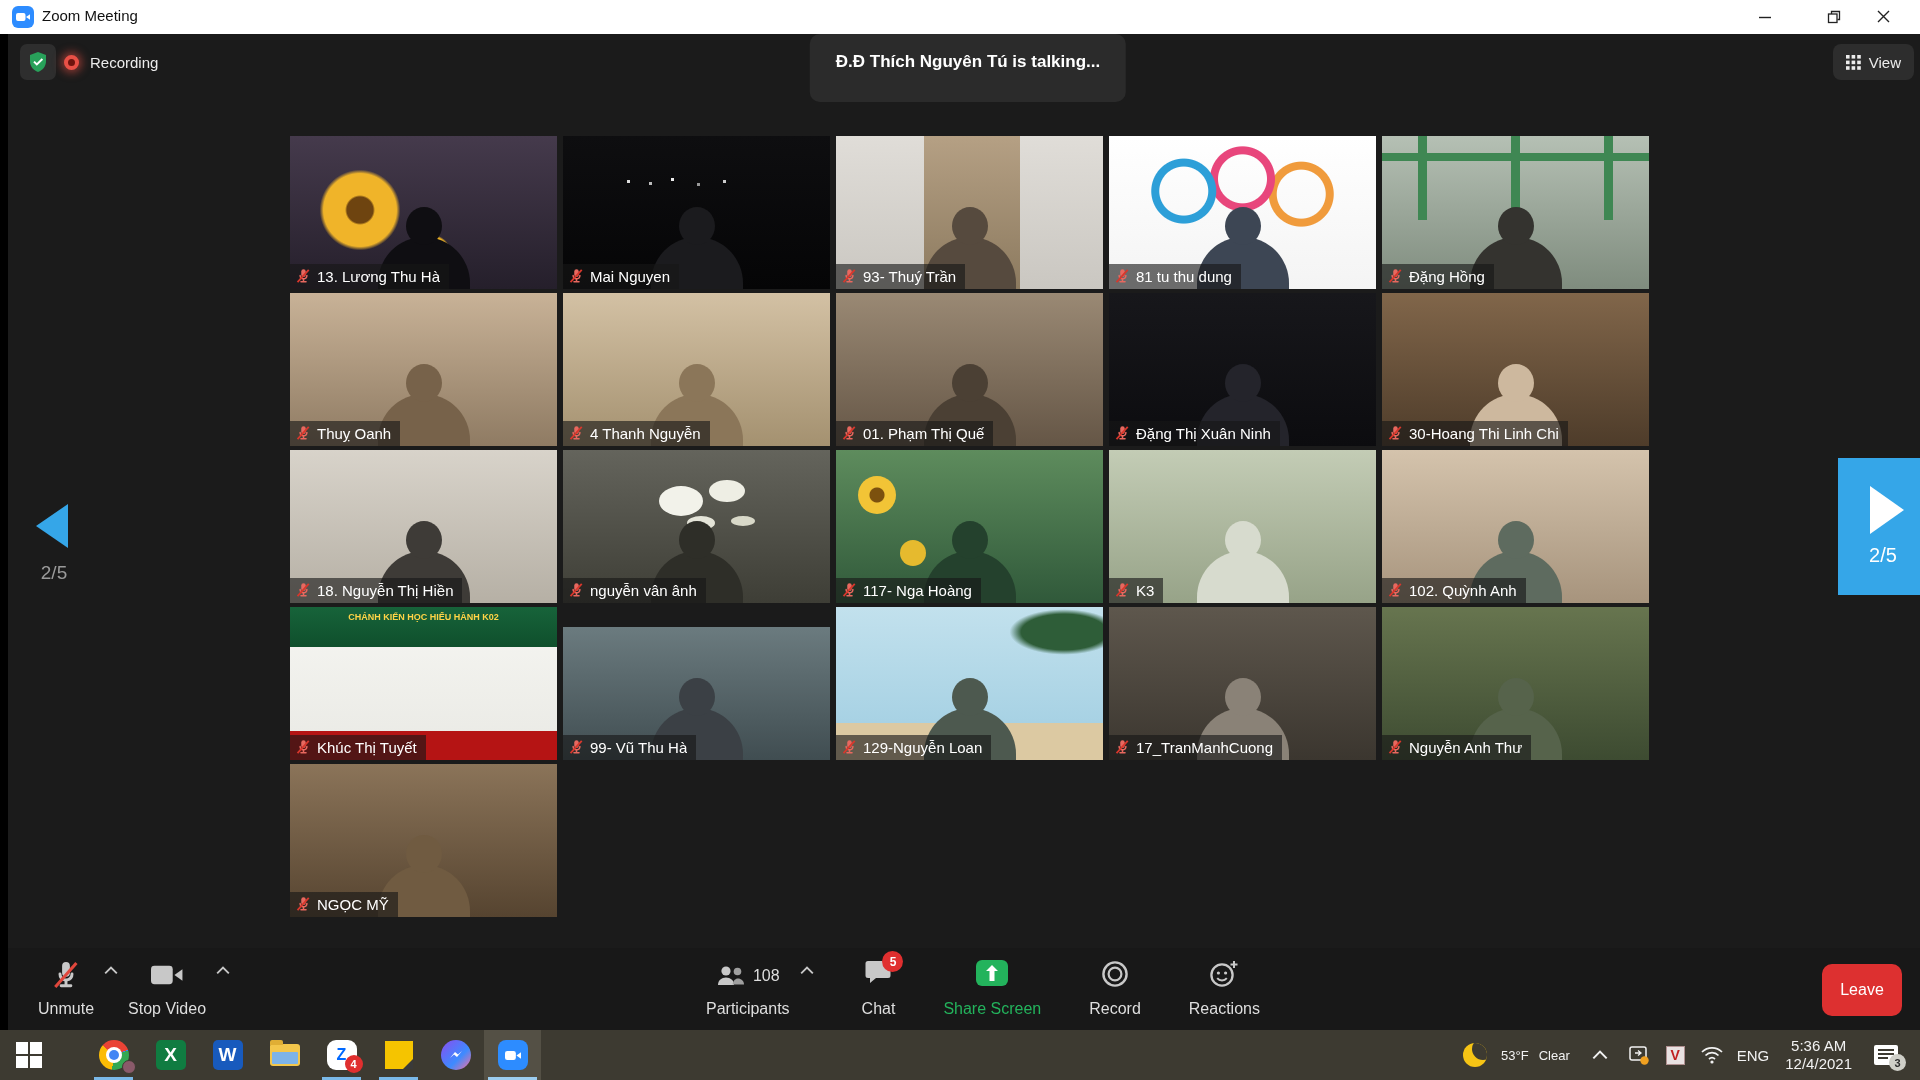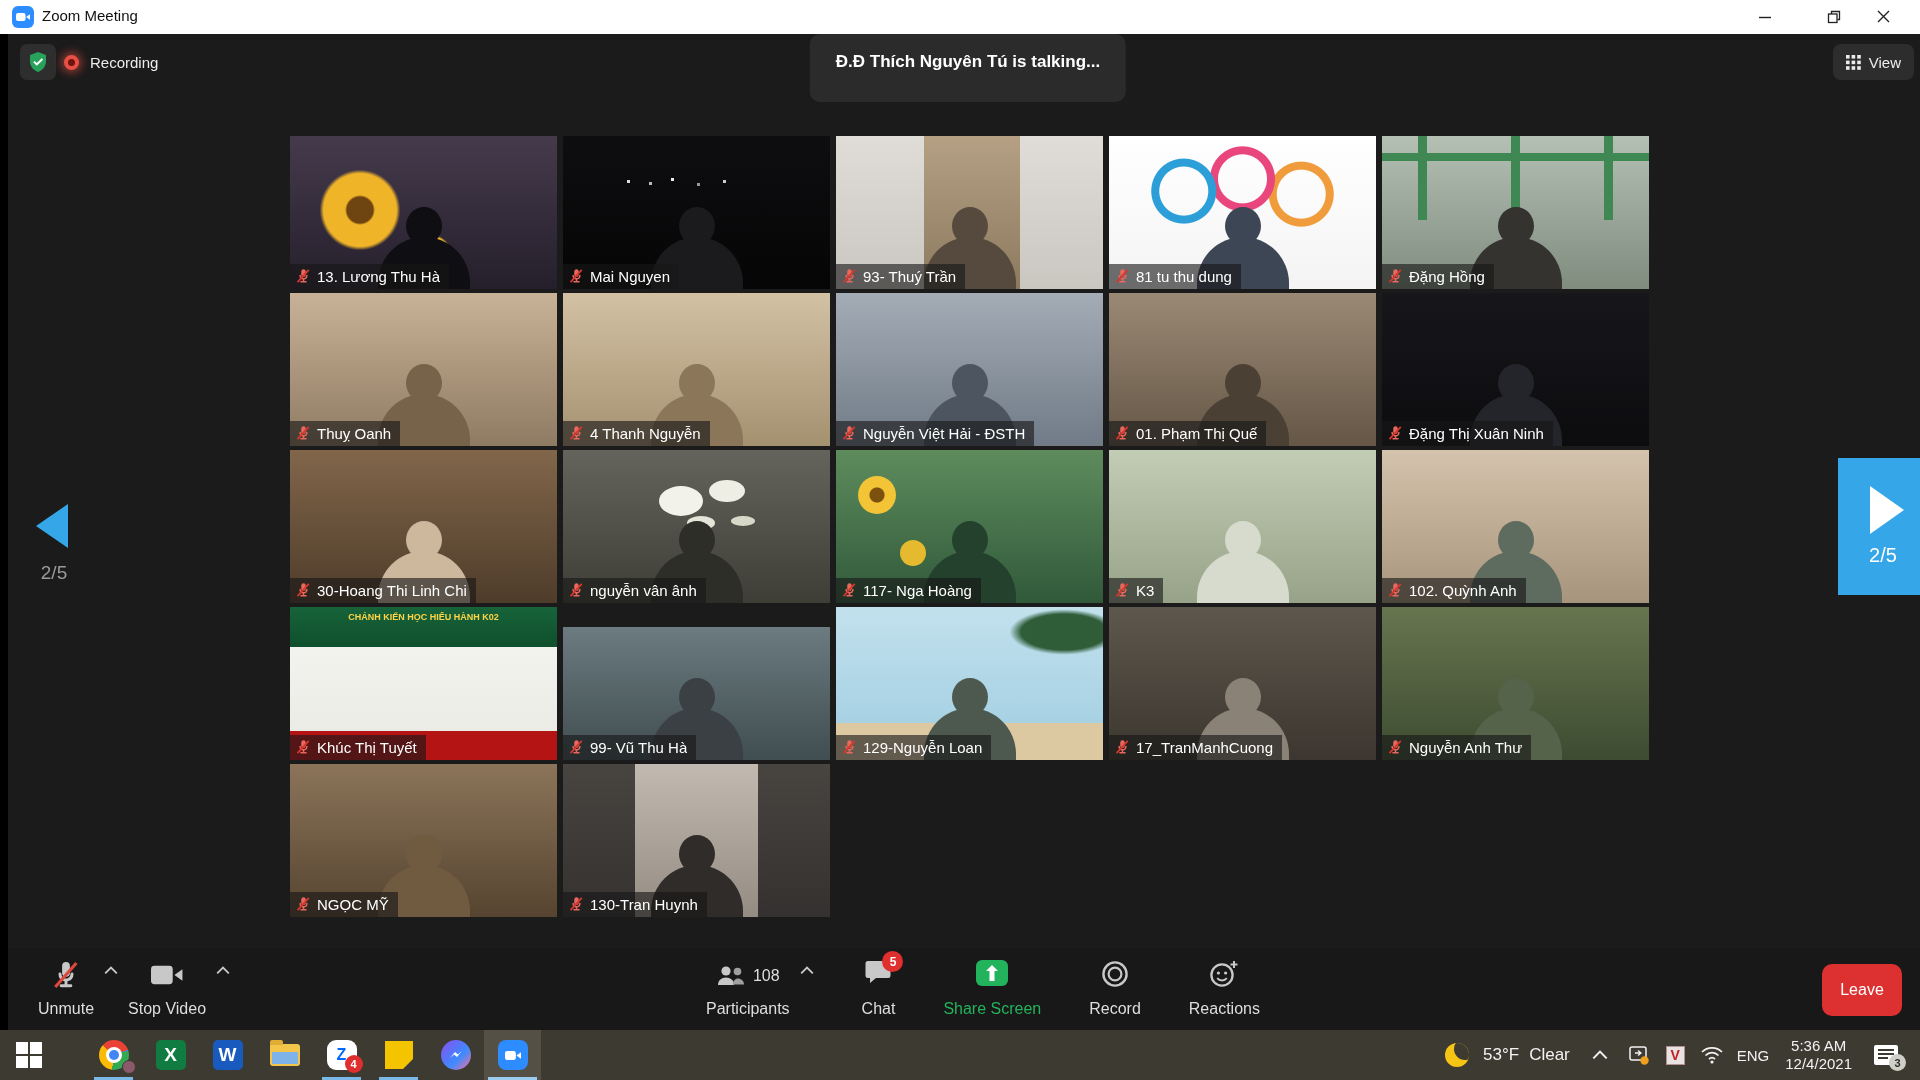--- a/index.html
+++ b/index.html
@@ -124,21 +124,21 @@
   .sticky { position:relative; width:28px; height:28px; background:#f5c400; overflow:hidden; }
   .sticky::after { content:""; position:absolute; right:-1px; bottom:-1px; width:0; height:0;
     border-left:12px solid transparent; border-bottom:12px solid #3a3a3a; }
   .zalo { position:relative; width:30px; height:30px; border-radius:9px; background:#fff;
     display:flex; align-items:center; justify-content:center; color:#0068ff; font-weight:bold; font-size:16px; }
   .badge-red { position:absolute; right:-6px; bottom:-3px; width:18px; height:18px; border-radius:50%;
     background:#e02f2f; color:#fff; font-size:11px; font-weight:bold; display:flex; align-items:center; justify-content:center; }
   .msgr { width:30px; height:30px; border-radius:50%; background:linear-gradient(135deg,#8a4df0,#3d8bff 60%,#ff6e9e);
     display:flex; align-items:center; justify-content:center; }
   .tray { position:absolute; right:0; top:0; height:50px; display:flex; align-items:center; }
-  .tray .txt { color:#f2f2f2; font-size:17px; }
+  .tray .txt { color:#f2f2f2; font-size:13px; }
   .moon { position:relative; width:24px; height:24px; border-radius:50%; background:#f6c415; overflow:hidden; }
   .moon::before { content:""; position:absolute; left:9px; top:-5px; width:22px; height:22px; border-radius:50%; background:#3d3a31; }
   .clock { text-align:center; color:#f2f2f2; font-size:15px; line-height:18px; }
   .vkey { width:19px; height:19px; background:#e9e2e2; border:1px solid #b09090; color:#c02020;
     font-weight:bold; font-size:14px; display:flex; align-items:center; justify-content:center; }
   .ac-icon { position:relative; width:24px; height:20px; background:#fff; border-radius:2px; }
   .ac-icon i { position:absolute; left:4px; right:4px; height:2px; background:#3d3a31; }
   .ac-badge { position:absolute; right:-8px; bottom:-6px; width:17px; height:17px; border-radius:50%;
     background:#cfcfc8; color:#2c2c2c; font-size:11px; font-weight:bold;
     display:flex; align-items:center; justify-content:center; }
@@ -296,34 +296,20 @@
           <span class="mic">
   <svg width="15" height="16" viewBox="0 0 16 16">
     <rect x="5.6" y="0.8" width="4.8" height="8.2" rx="2.4" fill="#e8685f"></rect>
     <path d="M3.6 7.4a.8.8 0 0 1 1.6 0 2.8 2.8 0 0 0 5.6 0 .8.8 0 0 1 1.6 0 4.4 4.4 0 0 1-3.6 4.3v1.6h1.9a.8.8 0 0 1 0 1.6H5.3a.8.8 0 0 1 0-1.6h1.9v-1.6A4.4 4.4 0 0 1 3.6 7.4z" fill="#e8685f"></path>
     <line x1="1.6" y1="14.6" x2="13.6" y2="1.4" stroke="#d8372c" stroke-width="1.9"></line>
   </svg>
 </span>
           <span>4 Thanh Nguyễn</span>
         </div>
       </div>
-      <div class="tile" style="background: linear-gradient(rgb(164, 172, 182), rgb(112, 123, 135));">
-        <div class="sil-body" style="background: rgb(77, 85, 96);"></div>
-        <div class="sil-head" style="background: rgb(77, 85, 96);"></div>
-        <div class="name-tag">
-          <span class="mic">
-  <svg width="15" height="16" viewBox="0 0 16 16">
-    <rect x="5.6" y="0.8" width="4.8" height="8.2" rx="2.4" fill="#e8685f"></rect>
-    <path d="M3.6 7.4a.8.8 0 0 1 1.6 0 2.8 2.8 0 0 0 5.6 0 .8.8 0 0 1 1.6 0 4.4 4.4 0 0 1-3.6 4.3v1.6h1.9a.8.8 0 0 1 0 1.6H5.3a.8.8 0 0 1 0-1.6h1.9v-1.6A4.4 4.4 0 0 1 3.6 7.4z" fill="#e8685f"></path>
-    <line x1="1.6" y1="14.6" x2="13.6" y2="1.4" stroke="#d8372c" stroke-width="1.9"></line>
-  </svg>
-</span>
-          <span>Nguyễn Việt Hải - ĐSTH</span>
-        </div>
-      </div>
       <div class="tile" style="background: linear-gradient(rgb(154, 137, 116), rgb(101, 86, 70));">
         <div class="sil-body" style="background: rgb(75, 64, 52);"></div>
         <div class="sil-head" style="background: rgb(75, 64, 52);"></div>
         <div class="name-tag">
           <span class="mic">
   <svg width="15" height="16" viewBox="0 0 16 16">
     <rect x="5.6" y="0.8" width="4.8" height="8.2" rx="2.4" fill="#e8685f"></rect>
     <path d="M3.6 7.4a.8.8 0 0 1 1.6 0 2.8 2.8 0 0 0 5.6 0 .8.8 0 0 1 1.6 0 4.4 4.4 0 0 1-3.6 4.3v1.6h1.9a.8.8 0 0 1 0 1.6H5.3a.8.8 0 0 1 0-1.6h1.9v-1.6A4.4 4.4 0 0 1 3.6 7.4z" fill="#e8685f"></path>
     <line x1="1.6" y1="14.6" x2="13.6" y2="1.4" stroke="#d8372c" stroke-width="1.9"></line>
   </svg>
@@ -352,20 +338,34 @@
           <span class="mic">
   <svg width="15" height="16" viewBox="0 0 16 16">
     <rect x="5.6" y="0.8" width="4.8" height="8.2" rx="2.4" fill="#e8685f"></rect>
     <path d="M3.6 7.4a.8.8 0 0 1 1.6 0 2.8 2.8 0 0 0 5.6 0 .8.8 0 0 1 1.6 0 4.4 4.4 0 0 1-3.6 4.3v1.6h1.9a.8.8 0 0 1 0 1.6H5.3a.8.8 0 0 1 0-1.6h1.9v-1.6A4.4 4.4 0 0 1 3.6 7.4z" fill="#e8685f"></path>
     <line x1="1.6" y1="14.6" x2="13.6" y2="1.4" stroke="#d8372c" stroke-width="1.9"></line>
   </svg>
 </span>
           <span>30-Hoang Thi Linh Chi</span>
         </div>
       </div>
+      <div class="tile" style="background: linear-gradient(rgb(216, 211, 202), rgb(182, 176, 165));">
+        <div class="sil-body" style="background: rgb(62, 59, 55);"></div>
+        <div class="sil-head" style="background: rgb(62, 59, 55);"></div>
+        <div class="name-tag">
+          <span class="mic">
+  <svg width="15" height="16" viewBox="0 0 16 16">
+    <rect x="5.6" y="0.8" width="4.8" height="8.2" rx="2.4" fill="#e8685f"></rect>
+    <path d="M3.6 7.4a.8.8 0 0 1 1.6 0 2.8 2.8 0 0 0 5.6 0 .8.8 0 0 1 1.6 0 4.4 4.4 0 0 1-3.6 4.3v1.6h1.9a.8.8 0 0 1 0 1.6H5.3a.8.8 0 0 1 0-1.6h1.9v-1.6A4.4 4.4 0 0 1 3.6 7.4z" fill="#e8685f"></path>
+    <line x1="1.6" y1="14.6" x2="13.6" y2="1.4" stroke="#d8372c" stroke-width="1.9"></line>
+  </svg>
+</span>
+          <span>18. Nguyễn Thị Hiền</span>
+        </div>
+      </div>
       <div class="tile v-flowers" style="background: linear-gradient(rgb(100, 100, 92), rgb(62, 62, 54));">
         <div class="sil-body" style="background: rgb(46, 46, 40);"></div>
         <div class="sil-head" style="background: rgb(46, 46, 40);"></div>
         <div class="name-tag">
           <span class="mic">
   <svg width="15" height="16" viewBox="0 0 16 16">
     <rect x="5.6" y="0.8" width="4.8" height="8.2" rx="2.4" fill="#e8685f"></rect>
     <path d="M3.6 7.4a.8.8 0 0 1 1.6 0 2.8 2.8 0 0 0 5.6 0 .8.8 0 0 1 1.6 0 4.4 4.4 0 0 1-3.6 4.3v1.6h1.9a.8.8 0 0 1 0 1.6H5.3a.8.8 0 0 1 0-1.6h1.9v-1.6A4.4 4.4 0 0 1 3.6 7.4z" fill="#e8685f"></path>
     <line x1="1.6" y1="14.6" x2="13.6" y2="1.4" stroke="#d8372c" stroke-width="1.9"></line>
   </svg>
@@ -489,34 +489,20 @@
         <div class="sil-head" style="background: rgb(112, 91, 65);"></div>
         <div class="name-tag">
           <span class="mic">
   <svg width="15" height="16" viewBox="0 0 16 16">
     <rect x="5.6" y="0.8" width="4.8" height="8.2" rx="2.4" fill="#e8685f"></rect>
     <path d="M3.6 7.4a.8.8 0 0 1 1.6 0 2.8 2.8 0 0 0 5.6 0 .8.8 0 0 1 1.6 0 4.4 4.4 0 0 1-3.6 4.3v1.6h1.9a.8.8 0 0 1 0 1.6H5.3a.8.8 0 0 1 0-1.6h1.9v-1.6A4.4 4.4 0 0 1 3.6 7.4z" fill="#e8685f"></path>
     <line x1="1.6" y1="14.6" x2="13.6" y2="1.4" stroke="#d8372c" stroke-width="1.9"></line>
   </svg>
 </span>
           <span>NGỌC MỸ</span>
-        </div>
-      </div>
-      <div class="tile v-centerband" style="background: linear-gradient(rgb(72, 68, 64), rgb(52, 49, 48));">
-        <div class="sil-body" style="background: rgb(47, 44, 41);"></div>
-        <div class="sil-head" style="background: rgb(47, 44, 41);"></div>
-        <div class="name-tag">
-          <span class="mic">
-  <svg width="15" height="16" viewBox="0 0 16 16">
-    <rect x="5.6" y="0.8" width="4.8" height="8.2" rx="2.4" fill="#e8685f"></rect>
-    <path d="M3.6 7.4a.8.8 0 0 1 1.6 0 2.8 2.8 0 0 0 5.6 0 .8.8 0 0 1 1.6 0 4.4 4.4 0 0 1-3.6 4.3v1.6h1.9a.8.8 0 0 1 0 1.6H5.3a.8.8 0 0 1 0-1.6h1.9v-1.6A4.4 4.4 0 0 1 3.6 7.4z" fill="#e8685f"></path>
-    <line x1="1.6" y1="14.6" x2="13.6" y2="1.4" stroke="#d8372c" stroke-width="1.9"></line>
-  </svg>
-</span>
-          <span>130-Tran Huynh</span>
         </div>
       </div>
     </main>
 
   <div class="nav-left-arrow"></div>
   <div class="nav-left-label">2/5</div>
   <div class="nav-right">
     <div class="nav-right-arrow"></div>
     <div class="nav-right-label">2/5</div>
   </div>

